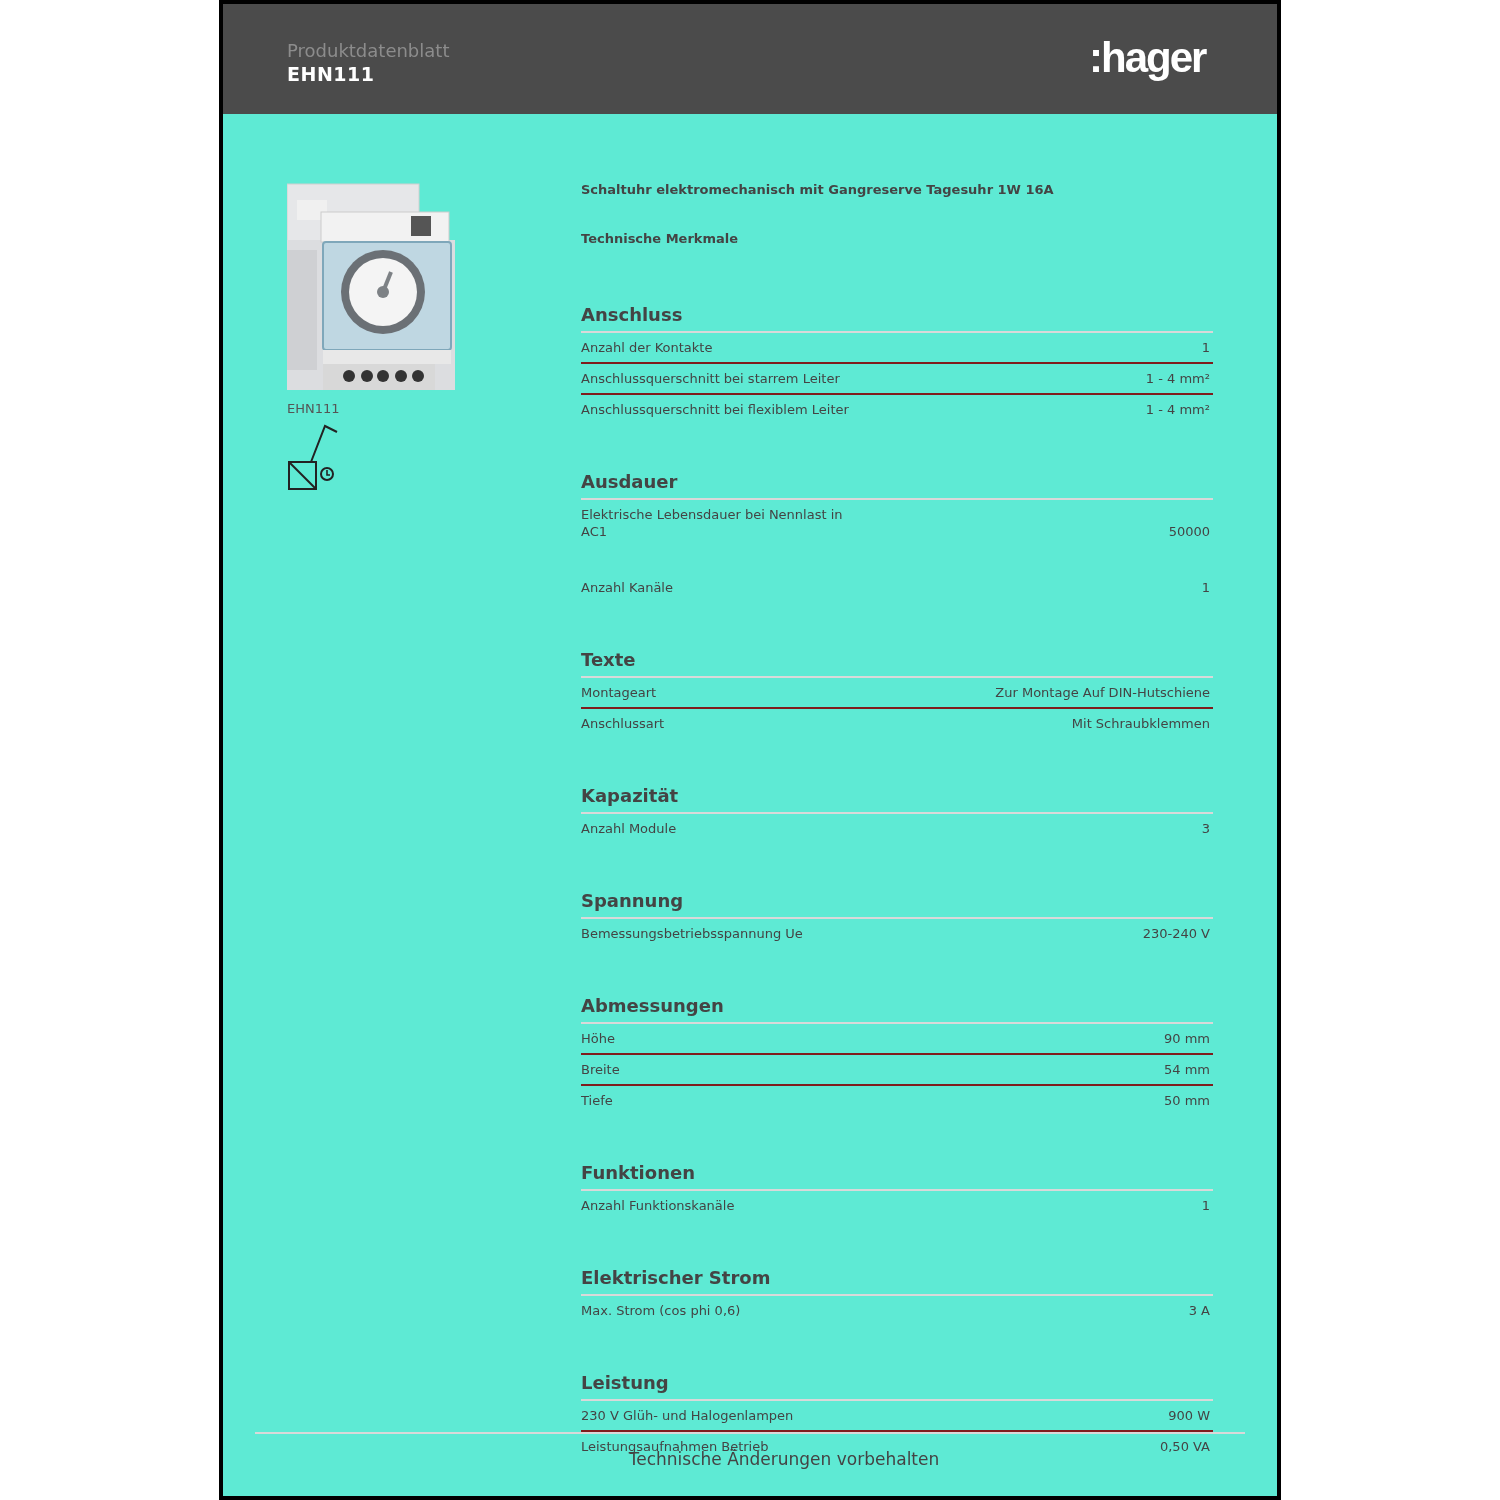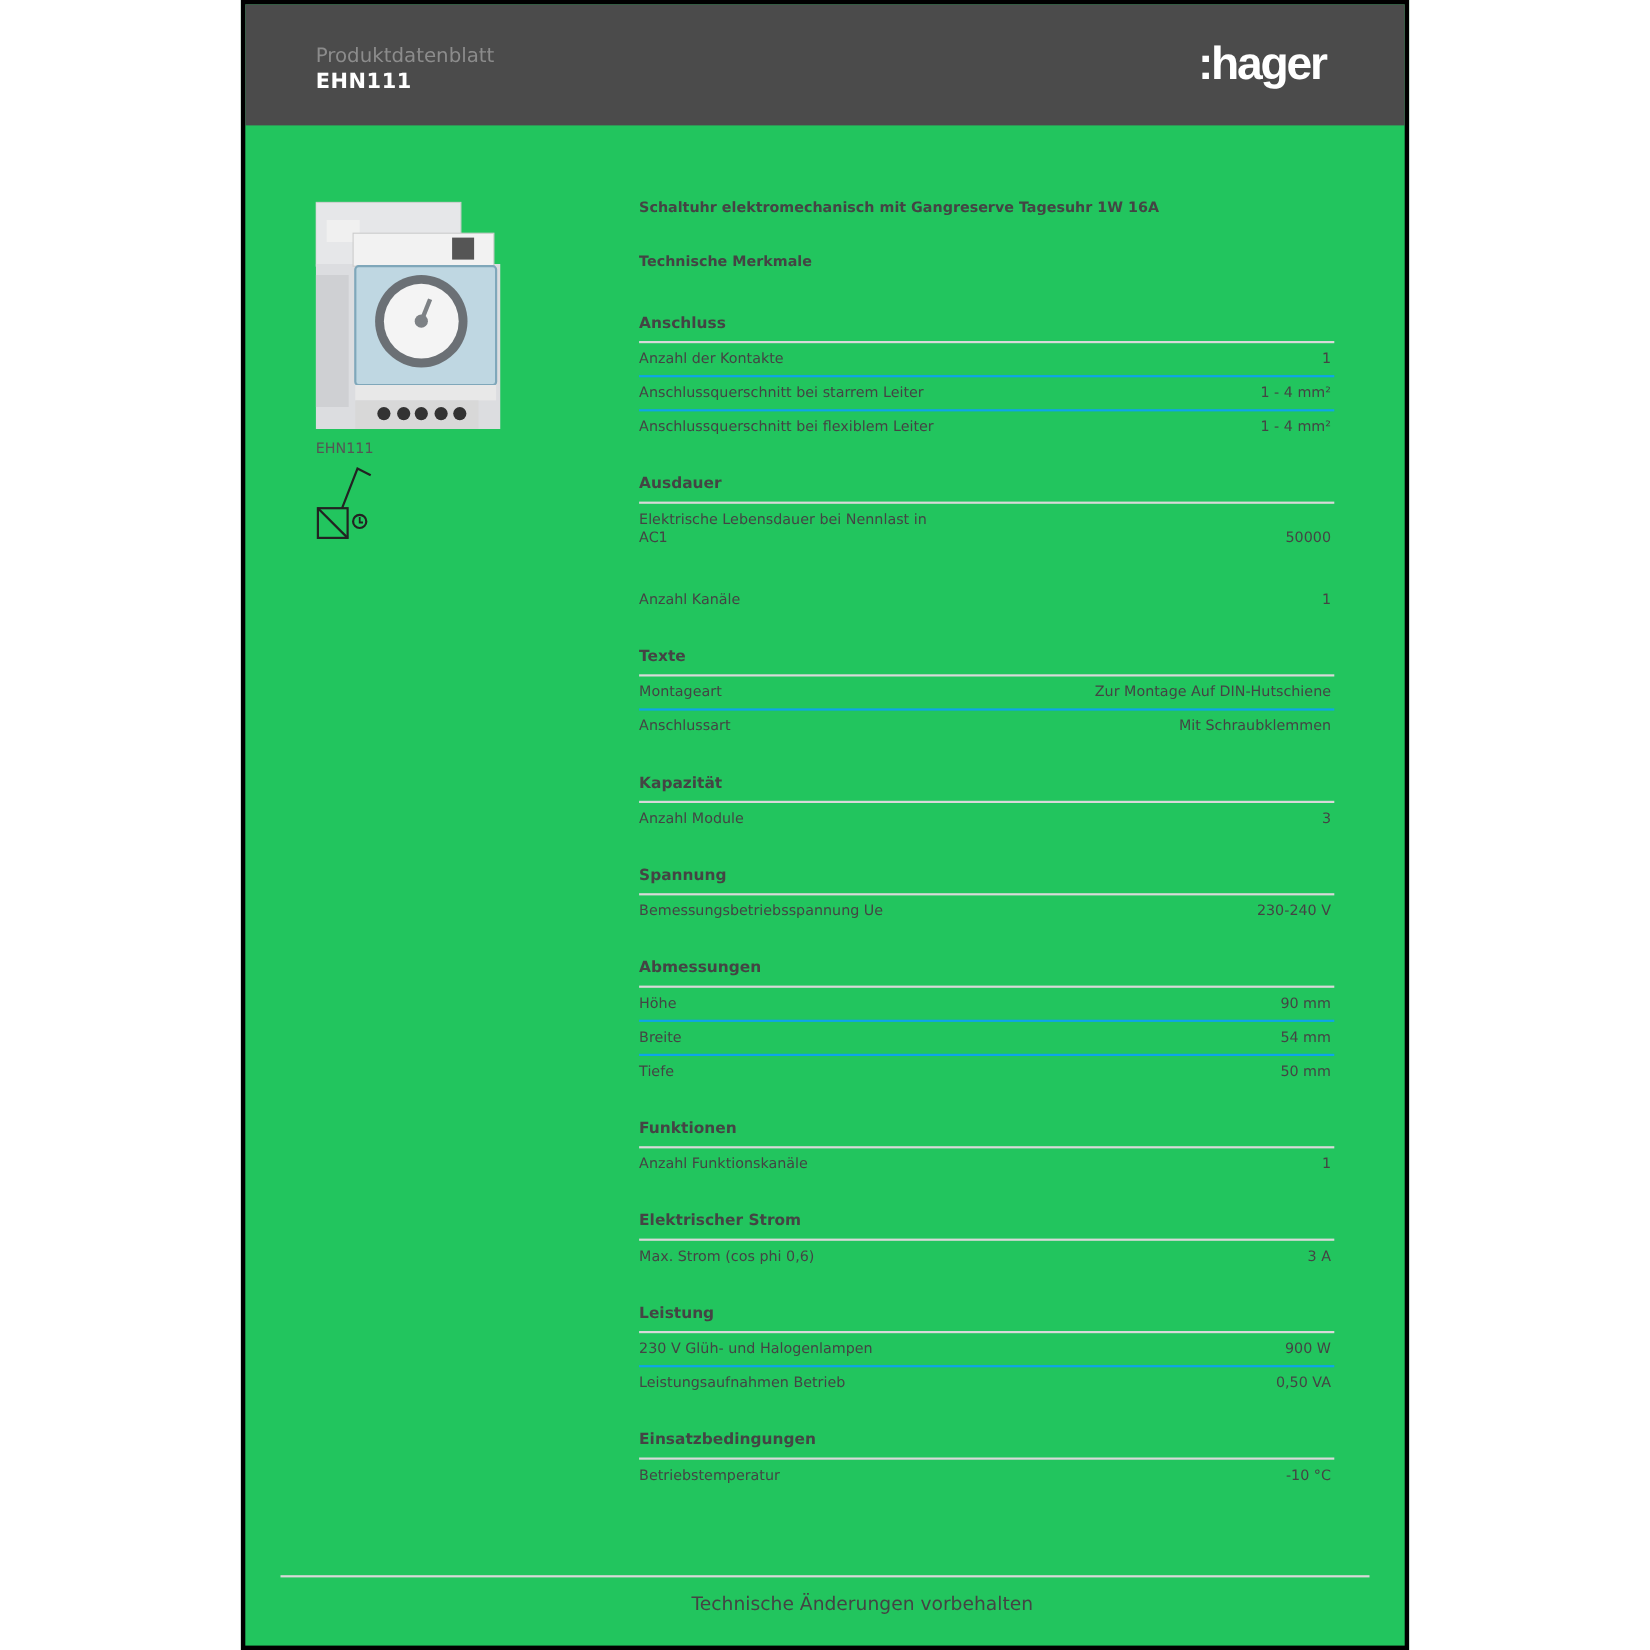--- a/index.html
+++ b/index.html
@@ -2,37 +2,37 @@
 <html><head>
 <meta charset="utf-8">
 <style>
   html, body { margin:0; padding:0; }
   body {
     width:1500px; height:1500px; background:#ffffff; position:relative; overflow:hidden;
     font-family:"DejaVu Sans", sans-serif; color:#444;
   }
   .page {
     position:absolute; left:219px; top:0; width:1054px; height:1492px;
-    border:4px solid #000; background:#22c55e;
+    border:4px solid #000; background:#5eead4;
   }
   .header {
     position:absolute; left:0; top:0; width:100%; height:110px; background:#4b4b4b;
   }
   .header .sub { position:absolute; left:64px; top:36px; font-size:18px; color:#8c8c8c; }
   .header .title { position:absolute; left:64px; top:59px; font-size:19px; font-weight:bold; color:#ffffff; letter-spacing:0.5px; }
   .logo { position:absolute; left:866px; top:30px; font-family:"Liberation Sans", sans-serif; font-weight:bold; font-size:42px; color:#fff; letter-spacing:-2px; }
   .product-img { position:absolute; left:64px; top:176px; width:168px; height:216px; }
   .img-label { position:absolute; left:64px; top:397px; font-size:13px; color:#555; }
   .symbol { position:absolute; left:62px; top:418px; }
   .content { position:absolute; left:358px; top:176px; width:632px; }
   .desc { font-size:13px; font-weight:bold; color:#444; height:49px; line-height:20px; }
   .tech { font-size:13px; font-weight:bold; color:#444; height:55px; line-height:20px; }
   .section { margin-bottom:0; }
-  .sec-title { font-size:14px; font-weight:bold; color:#444; height:26px; line-height:20px; border-bottom:2px solid #d9d9d9; margin-bottom:0; }
-  .row { display:flex; justify-content:space-between; align-items:flex-end; font-size:13px; color:#444; padding:6px 3px 6px 0; border-bottom:2px solid #0ea5e9; line-height:17px; }
+  .sec-title { font-size:18px; font-weight:bold; color:#444; height:26px; line-height:20px; border-bottom:2px solid #d9d9d9; margin-bottom:0;margin-top:21px; }
+  .row { display:flex; justify-content:space-between; align-items:flex-end; font-size:13px; color:#444; padding:6px 3px 6px 0; border-bottom:2px solid #7f1d1d; line-height:17px; }
   .row:last-child { border-bottom:none; }
   .row .k { max-width:270px; }
   .sec-gap { height:27px; }
   .footer-line { position:absolute; left:32px; top:1428px; width:990px; height:2px; background:#d9d9d9; }
   .footer { position:absolute; left:0; top:1445px; width:100%; text-align:center; font-size:17px; color:#444;padding-left:34px; }
 </style>
 </head>
 <body>
 
 <div class="page">

